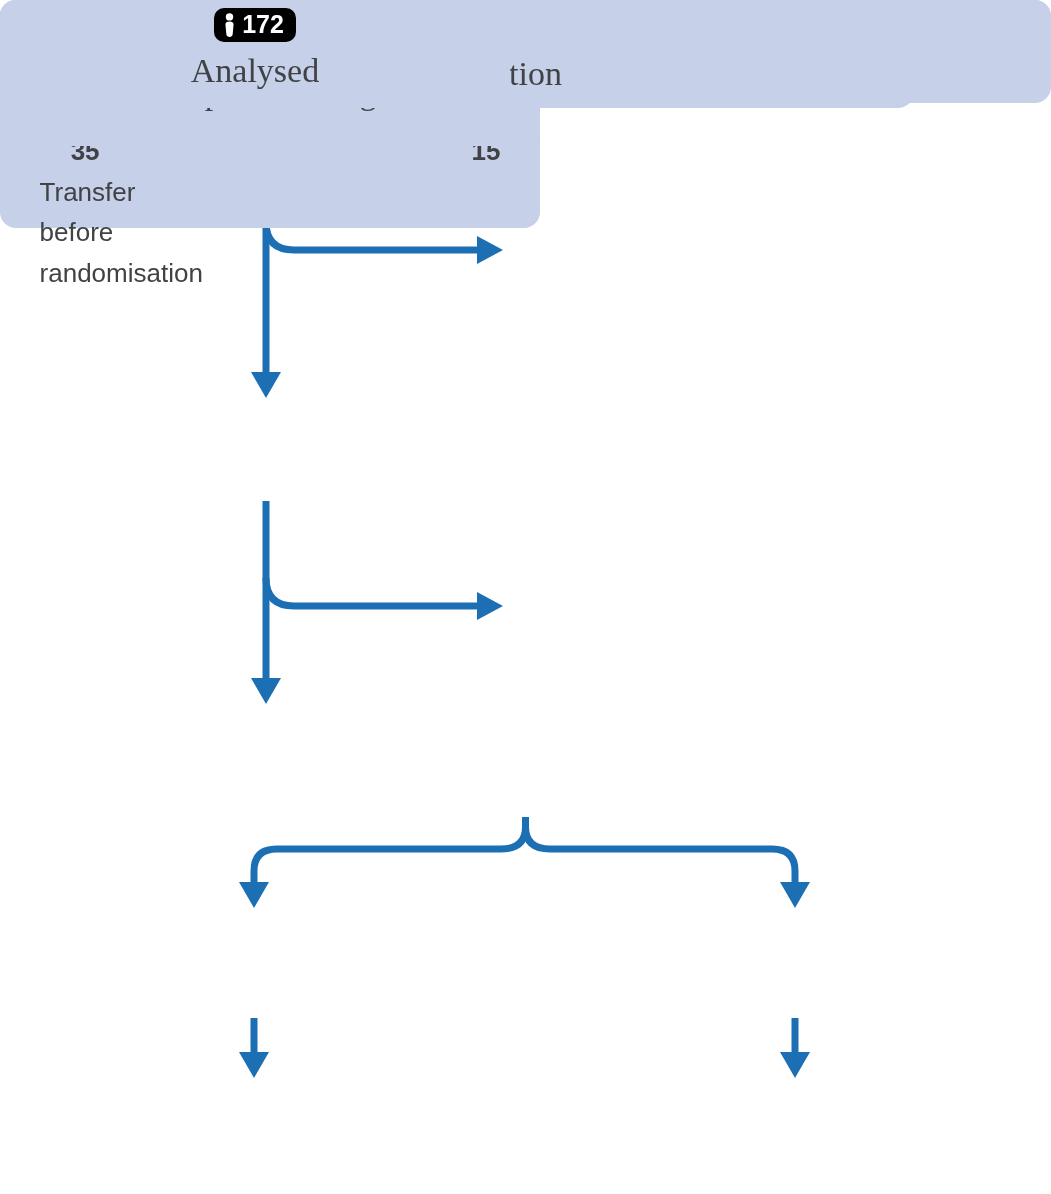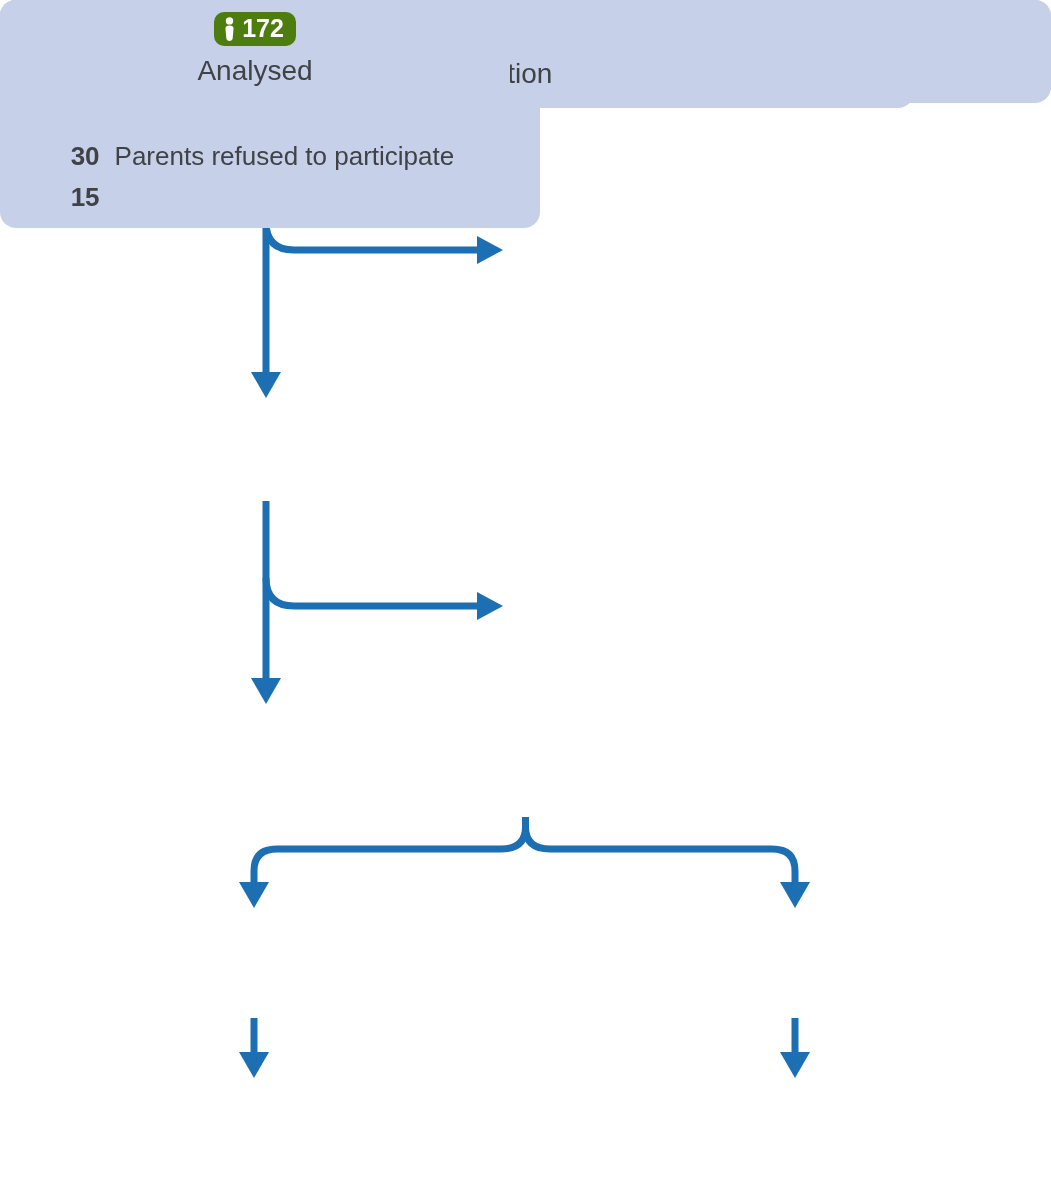--- a/index.html
+++ b/index.html
@@ -14,30 +14,31 @@
     position:absolute;
     background:#c6d0e9;
     border-radius:16px;
     display:flex;
     flex-direction:column;
     align-items:center;
     justify-content:center;
     box-sizing:border-box;
   }
   .label{
-    font-size:28px;
+    font-size:34px;
     color:#404245;
     text-align:center;
     line-height:1.32;
+    font-family:Liberation Serif, serif;
   }
   .badge{
     display:inline-flex;
     align-items:center;
     gap:6px;
-    background:#4d7c0f;
+    background:#000000;
     color:#ffffff;
     border-radius:10px;
     padding:0 12px 0 9px;
     height:34px;
     font-weight:bold;
     font-size:25px;
     margin-bottom:7px;
     box-sizing:border-box;
   }
   .badge svg{width:13px;height:24px;fill:#ffffff;}
@@ -109,23 +110,23 @@
       <svg viewBox="0 0 14 26">
           <circle cx="7" cy="4.2" r="4"></circle>
           <path d="M7,9.3 C9.7,9.3 11.6,10.6 11.4,12.4 L10.4,23.2 C10.2,24.9 8.8,25.9 7,25.9 C5.2,25.9 3.8,24.9 3.6,23.2 L2.6,12.4 C2.4,10.6 4.3,9.3 7,9.3 Z"></path>
         </svg>
       <span>324</span>
     </span>
     <div class="exc-title">Excluded</div>
     <div class="exc-rows">
       <span class="exc-num">276</span>
       <span class="exc-text">Met at least one exclusion criteria</span>
-      <span class="exc-num">30</span>
-      <span class="exc-text">Parents refused to participate</span>
+      <span class="exc-num">35</span>
       <span class="exc-num">15</span>
+      <span class="exc-text">Transfer before randomisation</span>
     </div>
   </div>
 
   <div class="box" style="left:0;top:398;width:1051px;height:103px">
     <span class="badge">
       <svg viewBox="0 0 14 26">
           <circle cx="7" cy="4.2" r="4"></circle>
           <path d="M7,9.3 C9.7,9.3 11.6,10.6 11.4,12.4 L10.4,23.2 C10.2,24.9 8.8,25.9 7,25.9 C5.2,25.9 3.8,24.9 3.6,23.2 L2.6,12.4 C2.4,10.6 4.3,9.3 7,9.3 Z"></path>
         </svg>
       <span>360</span>

